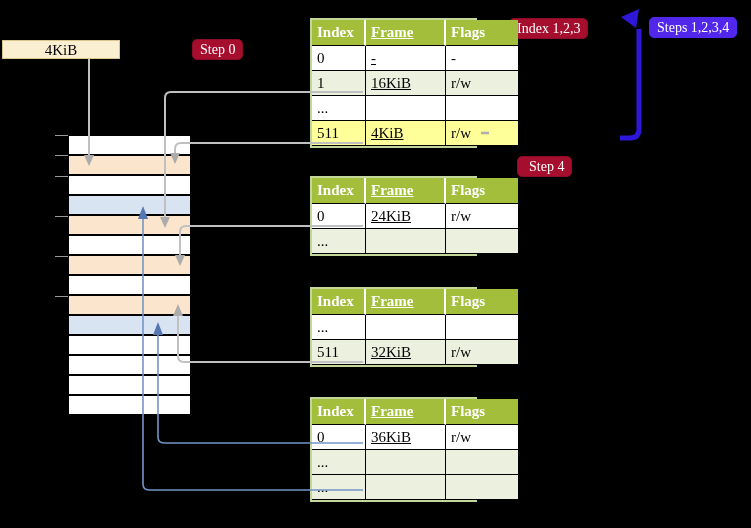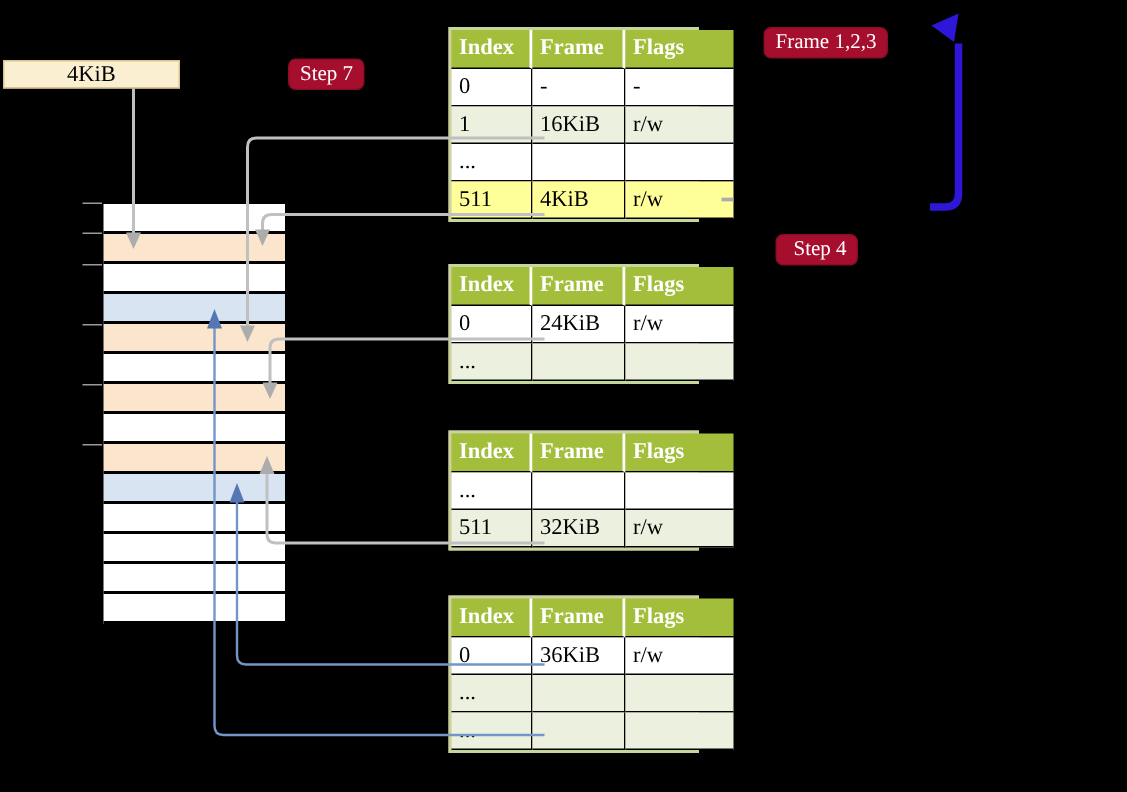--- a/index.html
+++ b/index.html
@@ -26,60 +26,61 @@
   .b-step4{left:517px;top:156px;padding-left:11px;}
   
   .memcol{position:absolute;left:69px;top:136px;width:121px;z-index:1;}
   .mcell{height:20px;box-sizing:border-box;border-bottom:2px solid #000;}
   .mcell.white{background:#ffffff;}
   .mcell.peach{background:var(--cell-peach);}
   .mcell.blue{background:var(--cell-blue);}
   .tick{position:absolute;left:55px;width:13px;height:1px;background:#9a9a9a;z-index:1;}
   
   .ptable{
-    position:absolute;left:299px;width:167px;z-index:2;
-    border:2px solid var(--table-border);background:#fca5a5;box-sizing:border-box;
+    position:absolute;left:310px;width:167px;z-index:2;
+    border:2px solid var(--table-border);background:#8b5cf6;box-sizing:border-box;
   }
   .ptable table{border-collapse:separate;border-spacing:0;width:100%;table-layout:fixed;}
   .ptable th{
     background:var(--table-header-bg);color:#fff;font-weight:bold;font-size:15px;
     height:26px;text-align:left;padding:0 0 0 5px;box-sizing:border-box;
     border-bottom:1px solid #000;border-right:2px solid #fff;
   }
   .ptable th:last-child{border-right:none;}
   .ptable td{
     background:#fff;color:#000;font-size:15px;height:25px;box-sizing:border-box;
     padding:0 0 0 5px;border-bottom:1px solid #000;border-right:1px solid #000;
     overflow:hidden;white-space:nowrap;
   }
   .ptable td:last-child{border-right:none;}
   .ptable tr.alt td{background:var(--row-alt-bg);}
   .ptable tr.hl td{background:var(--highlight-bg);}
-  .col-index{width:54px;} .col-frame{width:62px;} .col-flags{width:72px;}
+  .col-index{width:54px;} .col-frame{width:80px;text-decoration:underline;} .col-flags{width:72px;}
   
   .overlay{position:absolute;left:0;top:0;z-index:5;pointer-events:none;}
   .c-gray{stroke:var(--arrow-gray);stroke-width:2;fill:none;}
   .c-stub{stroke:var(--arrow-head-gray);stroke-width:2.5;fill:none;}
   .c-blue{stroke:var(--arrow-blue-thin);stroke-width:1.6;fill:none;}
   .c-thick{stroke:var(--arrow-blue-thick);stroke-width:5;fill:none;}
   .h-gray{fill:var(--arrow-head-gray);}
   .h-blue{fill:var(--arrow-head-blue);}
   .h-thick{fill:var(--arrow-blue-thick);}
 </style>
 </head>
 <body>
 
 <div class="stage">
 
   <div class="box4kib">
     <span>4KiB</span>
   </div>
 
-  <div class="badge red b-step0">Step 7</div>
-  <div class="badge red b-steps123">Frame 1,2,3</div>
+  <div class="badge red b-step0">Step 0</div>
+  <div class="badge red b-steps123">Index 1,2,3</div>
+  <div class="badge blue b-steps1234">Steps 1,2,3,4</div>
   <div class="badge red b-step4">Step 4</div>
 
   <div class="memcol">
       <div class="mcell white"></div>
       <div class="mcell peach"></div>
       <div class="mcell white"></div>
       <div class="mcell blue"></div>
       <div class="mcell peach"></div>
       <div class="mcell white"></div>
       <div class="mcell peach"></div>

